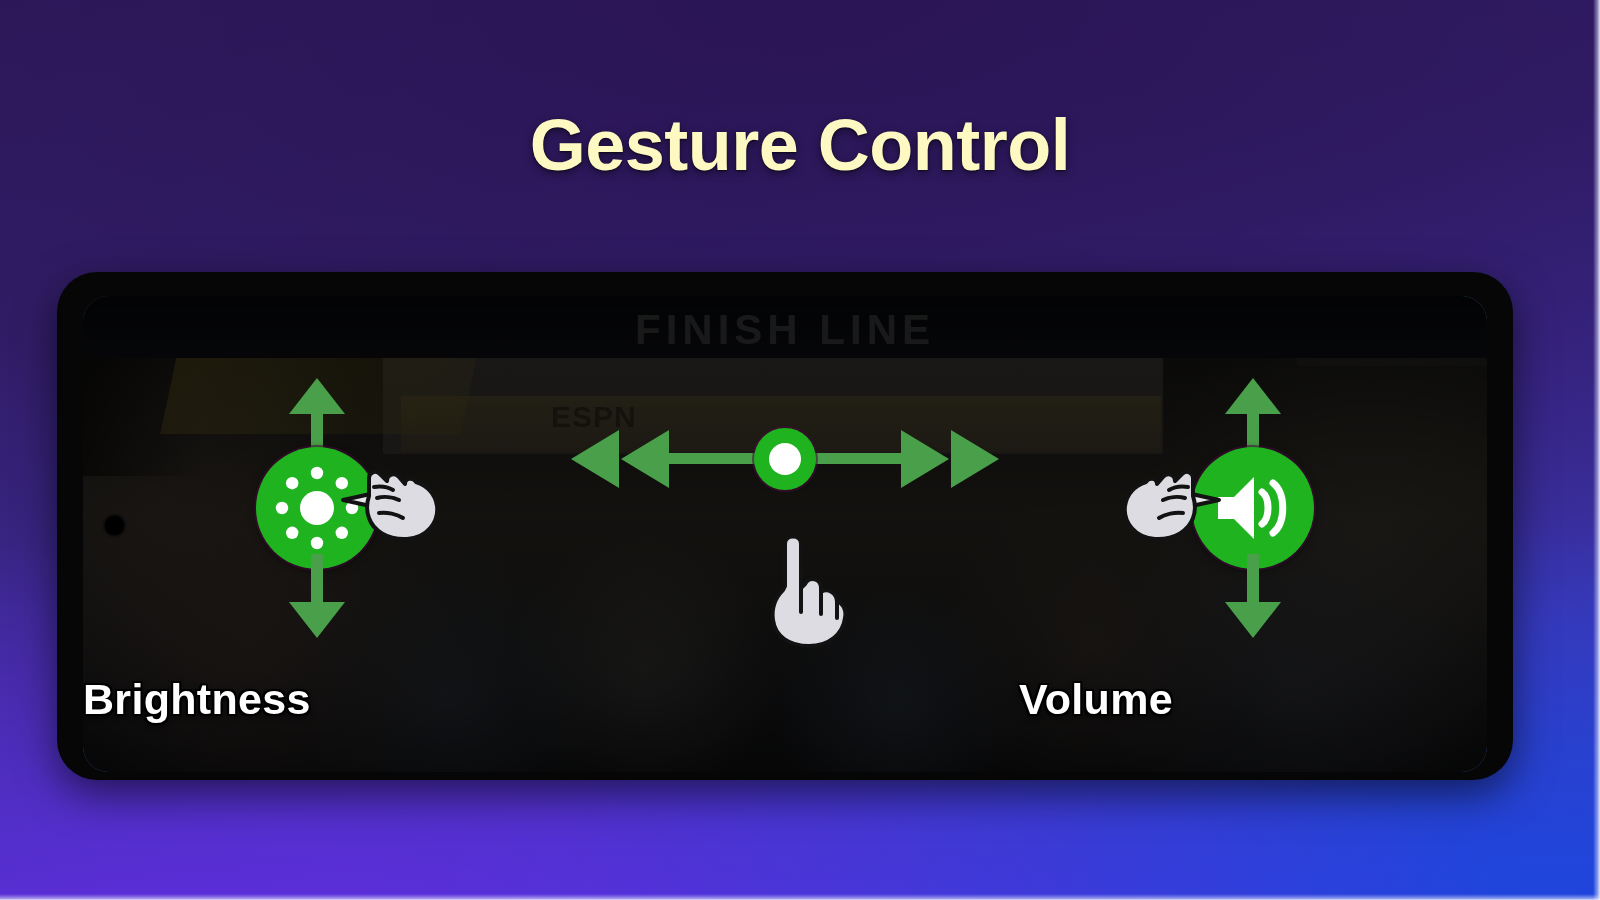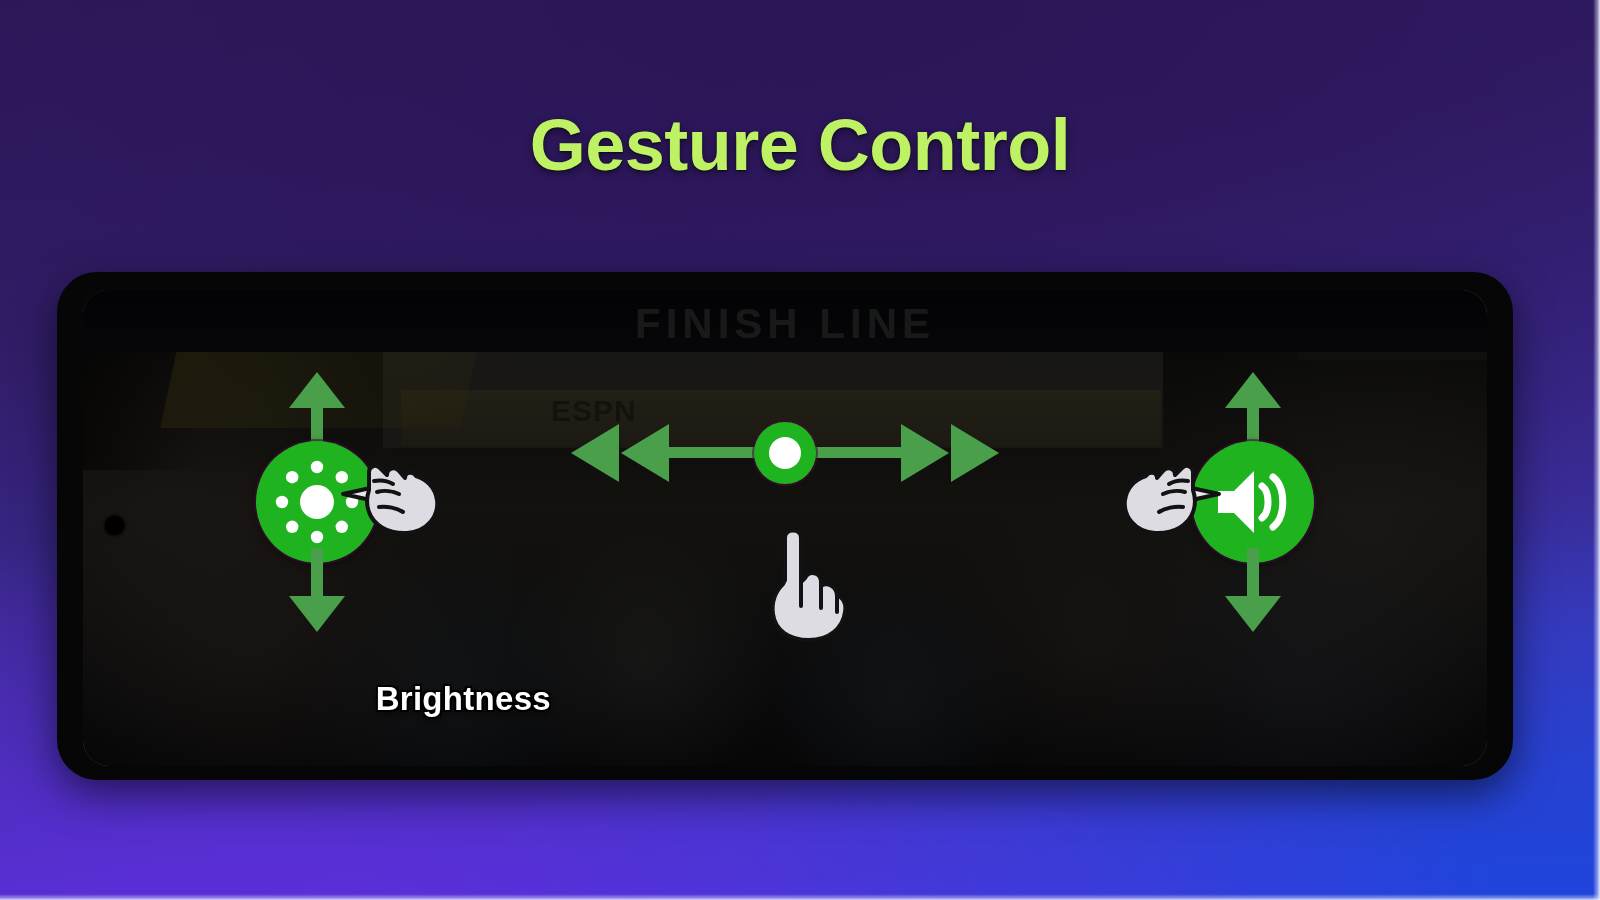--- a/index.html
+++ b/index.html
@@ -41,40 +41,40 @@
     width: 1600px; height: 6px;
     background: linear-gradient(to bottom, rgba(255,255,255,0) 0%, rgba(225,230,255,0.5) 70%, rgba(248,250,255,0.85) 100%);
   }
 
   
   .title {
     position: absolute;
     left: 0; top: 104px;
     width: 1600px;
     text-align: center;
-    color: #bef264;
+    color: #fef9c3;
     font-size: 72px;
     font-weight: bold;
     letter-spacing: -0.5px;
     text-shadow: 0 3px 10px rgba(0,0,0,0.45), 0 1px 2px rgba(0,0,0,0.6);
     font-family: "Liberation Sans", sans-serif;
   }
 
   
   .phone {
     position: absolute;
     left: 57px; top: 272px;
     width: 1456px; height: 508px;
     background: #060606;
     border-radius: 40px;
     box-shadow: 0 14px 40px rgba(0,0,0,0.55);
   }
   .phone-screen {
     position: absolute;
-    left: 26px; top: 18px;
+    left: 26px; top: 24px;
     width: 1404px; height: 476px;
     border-radius: 26px;
     overflow: hidden;
     background: #3b82f6;
   }
   .camera-hole {
     position: absolute;
     left: 96px; top: 516px;
     width: 19px; height: 19px;
     border-radius: 50%;
@@ -174,23 +174,23 @@
     height: 476px;
   }
   .zone-left   { left: 0;     width: 468px; }
   .zone-center { left: 468px; width: 468px; }
   .zone-right  { left: 936px; width: 468px; }
 
   .zone-label {
     position: absolute;
     left: 0; bottom: 48px;
     width: 100%;
-    text-align: right;
+    text-align: left;
     color: #ffffff;
-    font-size: 33px;
+    font-size: 43px;
     font-weight: bold;
     letter-spacing: 0.3px;
     text-shadow:
       2px 2px 0 #000, -2px 2px 0 #000, 2px -2px 0 #000, -2px -2px 0 #000,
       0 3px 6px rgba(0,0,0,0.85);
     font-family: "Liberation Sans", sans-serif;
   }
 
   
   .vgroup {
@@ -416,20 +416,21 @@
                        C8 66 20 82 40 83
                        C60 84 74 74 78 62
                        C81 54 80 46 78 40 Z" fill="#dcdce2"></path>
               <path d="M73 31 C67 30 59 31 54 34" fill="none"></path>
               <path d="M70 42 C63 40 54 41 48 44" fill="none"></path>
               <path d="M68 57 C60 56 50 58 44 62" fill="none"></path>
             </g>
           </svg>
         </div>
 
+        <div class="zone-label">Volume</div>
       </div>
 
     </div>
 
     <div class="camera-hole" style="left:48px; top:244px;"></div>
   </div>
 
 </div>
 
 </body></html>

